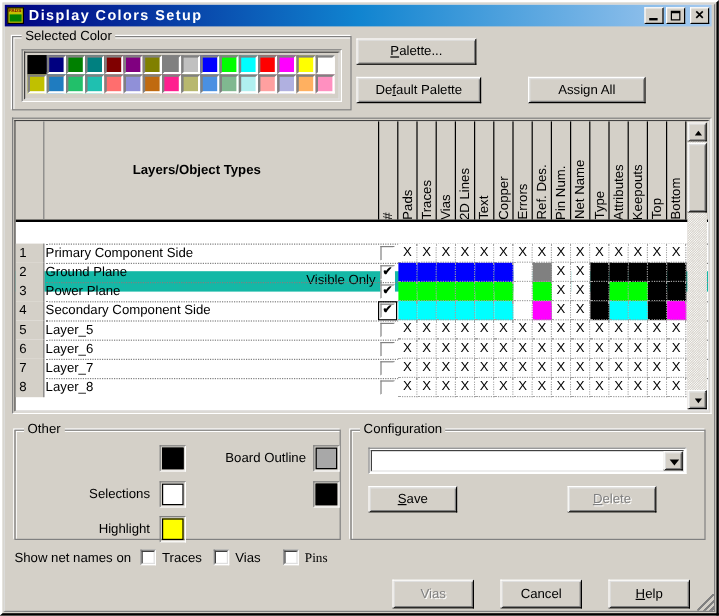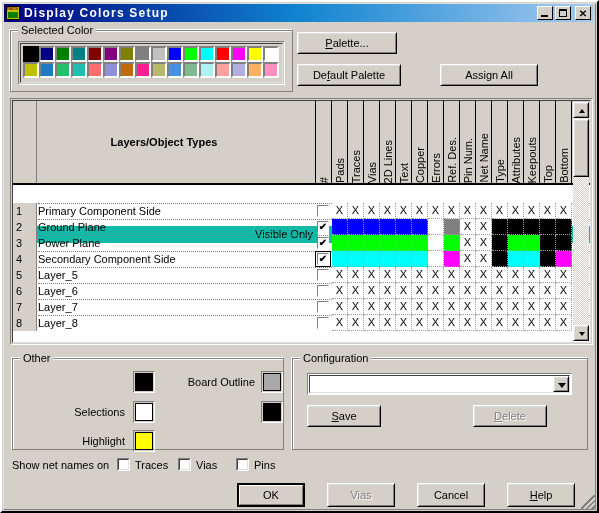--- a/index.html
+++ b/index.html
@@ -654,27 +654,22 @@
       <div class="in"></div>
     </div>
   <div class="snlabel" style="left:133px;top:456px;">Traces</div>
   <div class="cbx" style="left:176px;top:456px;">
       <div class="in"></div>
     </div>
   <div class="snlabel" style="left:194px;top:456px;">Vias</div>
   <div class="cbx" style="left:234px;top:456px;">
       <div class="in"></div>
     </div>
-  <div class="snlabel" style="left:252px;top:456px;">Pins</div>
-
-  <div class="btn default" style="left:235px;top:481px;width:68px;height:24px;">
-    <div class="inner">
-        <span>OK</span>
-      </div>
-  </div>
+  <div class="snlabel" style="left:252px;top:456px;font-family:Liberation Serif, serif;">Pins</div>
+
   <div class="btn disabled" style="left:325px;top:481px;width:68px;height:24px;">
     <span>Vias</span>
   </div>
   <div class="btn" style="left:415px;top:481px;width:68px;height:24px;">
     <span>Cancel</span>
   </div>
   <div class="btn" style="left:505px;top:481px;width:68px;height:24px;">
     <span><u>H</u><span>elp</span></span>
   </div>
 

